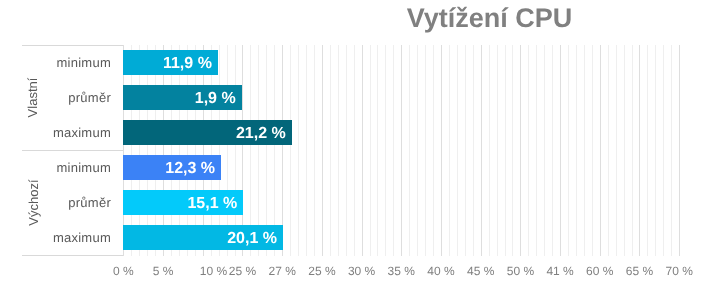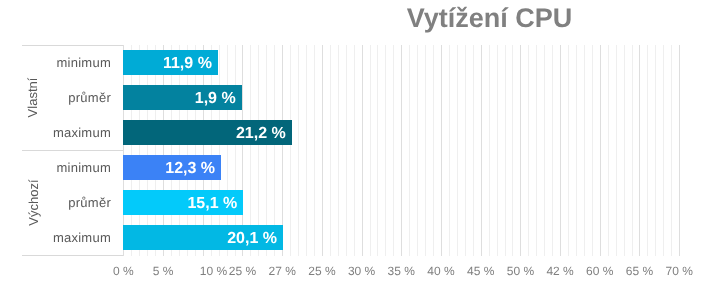--- a/index.html
+++ b/index.html
@@ -153,19 +153,19 @@
         <div class="xtick" style="left: 39.7px;">5 %</div>
         <div class="xtick" style="left: 90px; text-align: right;">10 %</div>
         <div class="xtick" style="left: 119.1px;">25 %</div>
         <div class="xtick" style="left: 158.8px;">27 %</div>
         <div class="xtick" style="left: 198.5px;">25 %</div>
         <div class="xtick" style="left: 238.2px;">30 %</div>
         <div class="xtick" style="left: 277.9px;">35 %</div>
         <div class="xtick" style="left: 317.6px;">40 %</div>
         <div class="xtick" style="left: 357.3px;">45 %</div>
         <div class="xtick" style="left: 397px;">50 %</div>
-        <div class="xtick" style="left: 436.7px;">42 %</div>
+        <div class="xtick" style="left: 436.7px;">41 %</div>
         <div class="xtick" style="left: 476.4px;">60 %</div>
         <div class="xtick" style="left: 516.1px;">65 %</div>
         <div class="xtick" style="left: 555.8px;">70 %</div>
       </div>
   </div>
 </div>
 
 </body></html>

